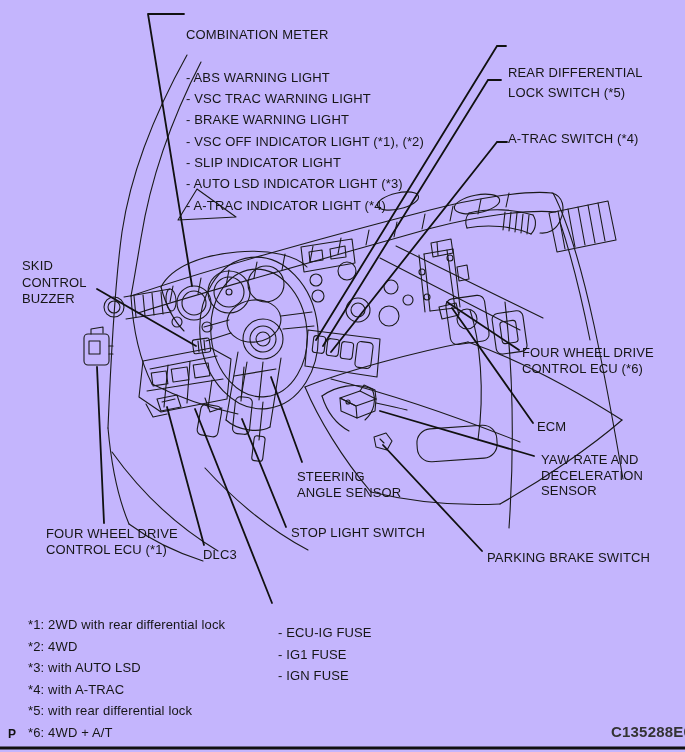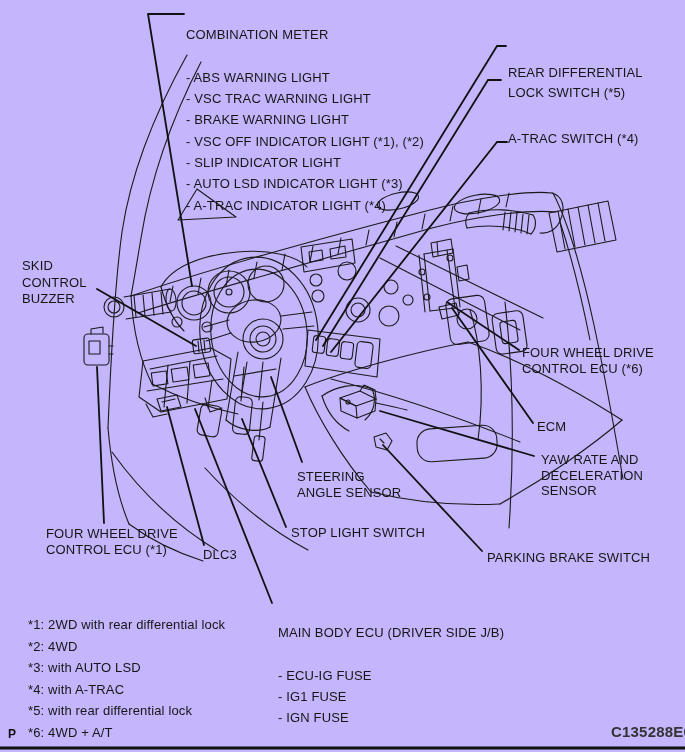--- a/index.html
+++ b/index.html
@@ -256,21 +256,20 @@
 DECELERATION
 SENSOR</div>
   <div class="lbl" style="left:297px;top:469px;">STEERING
 ANGLE SENSOR</div>
   <div class="lbl" style="left:487px;top:550px;">PARKING BRAKE SWITCH</div>
   <div class="lbl" style="left:522px;top:345px;">FOUR WHEEL DRIVE
 CONTROL ECU (*6)</div>
   <div class="lbl" style="left:537px;top:419px;">ECM</div>
 
   <div class="lbl block" style="left:278px;top:601px;">
-    <div>MAIN BODY ECU (DRIVER SIDE J/B)</div>
     <div>- ECU-IG FUSE
 - IG1 FUSE
 - IGN FUSE</div>
   </div>
 
   <div class="lbl fn" style="left:28px;top:591px;">*1: 2WD with rear differential lock
 *2: 4WD
 *3: with AUTO LSD
 *4: with A-TRAC
 *5: with rear differential lock

